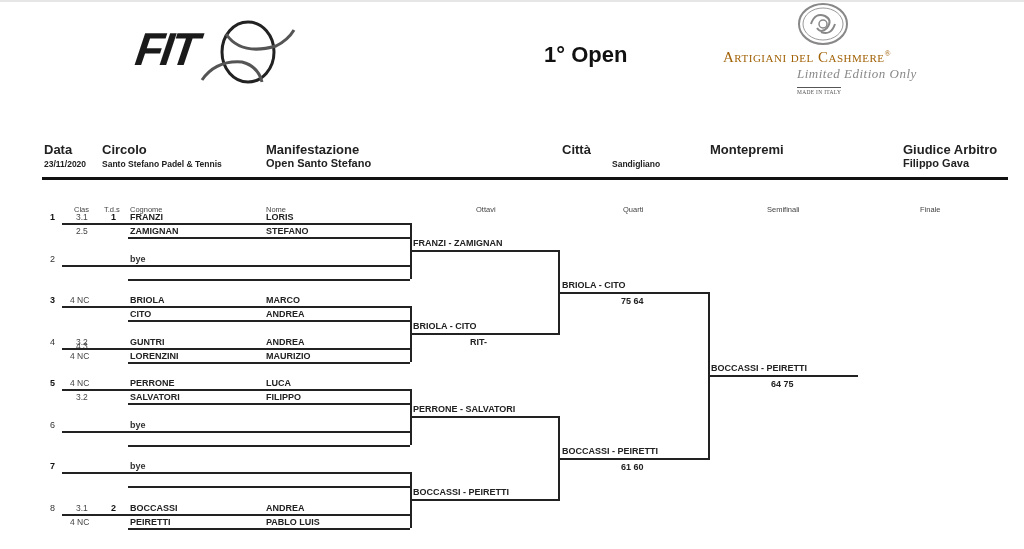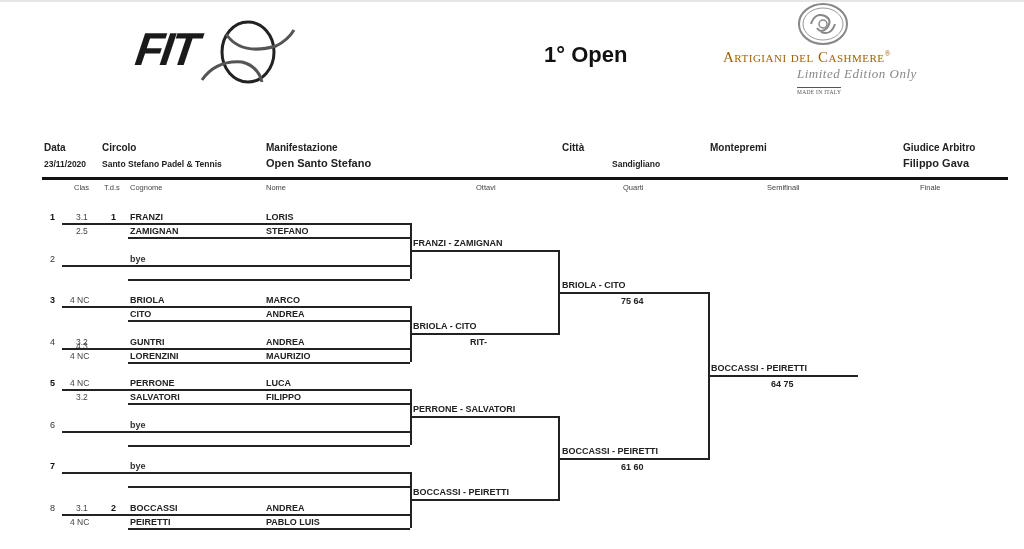--- a/index.html
+++ b/index.html
@@ -10,25 +10,25 @@
   .fit-logo{position:absolute;left:136px;top:18px;width:160px;height:70px;}
   .fit-text{position:absolute;left:0;top:4px;font-family:"Liberation Sans",sans-serif;font-weight:bold;font-style:italic;font-size:46px;letter-spacing:-3px;color:#1a1a1a;transform:skewX(-8deg);}
   .title{position:absolute;left:544px;top:42px;font-size:22px;font-weight:bold;color:#111;}
   
   .cash-emblem{position:absolute;left:797px;top:2px;width:52px;height:44px;}
   .cash-name{position:absolute;left:723px;top:49px;font-family:"Liberation Serif",serif;font-size:15px;color:#a16207;letter-spacing:0.5px;font-variant:small-caps;}
   .cash-reg{font-size:8px;vertical-align:super;}
   .cash-tag{position:absolute;left:758px;top:66px;font-family:"Liberation Serif",serif;font-style:italic;font-size:13px;color:#888;letter-spacing:0.5px;margin-left:39px;}
   .cash-made{position:absolute;left:797px;top:87px;font-family:"Liberation Serif",serif;font-size:5.5px;color:#555;border-top:1px solid #555;padding-top:1px;letter-spacing:0.3px;}
   
-  .hlabel{font-size:10px;font-weight:bold;color:#222;}
+  .hlabel{font-size:13px;font-weight:bold;color:#222;}
   .hval{font-size:8.5px;font-weight:bold;color:#222;}
   .hval-big{font-size:11px;font-weight:bold;color:#222;}
   .thickline{position:absolute;left:42px;top:177px;width:966px;height:3px;background:#111;}
-  .colhead{font-size:7.5px;color:#444;}
+  .colhead{font-size:7.5px;color:#444;margin-top:22px;}
   
   .num{font-size:9px;color:#333;}
   .num.b{font-weight:bold;color:#111;}
   .clas{font-size:8.5px;color:#444;}
   .tds{font-size:9px;font-weight:bold;color:#111;}
   .pname{font-size:9px;font-weight:bold;color:#222;}
   .bye{font-size:9px;font-weight:bold;color:#333;}
   .hl{position:absolute;height:2px;background:#222;}
   .vl{position:absolute;width:2px;background:#222;}
   .mlabel{font-size:9px;font-weight:bold;color:#222;}

